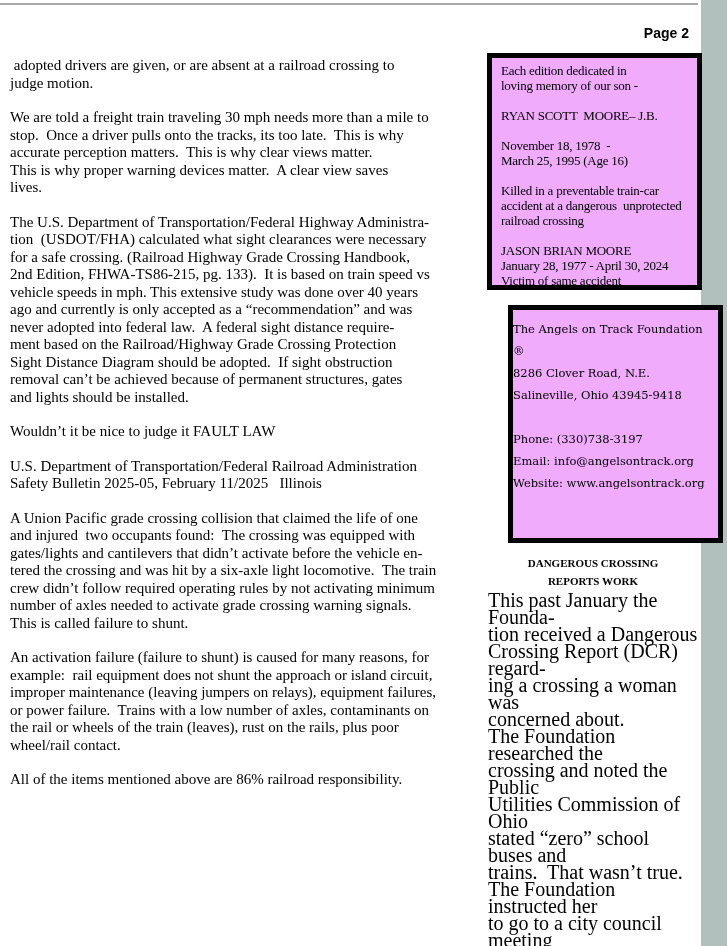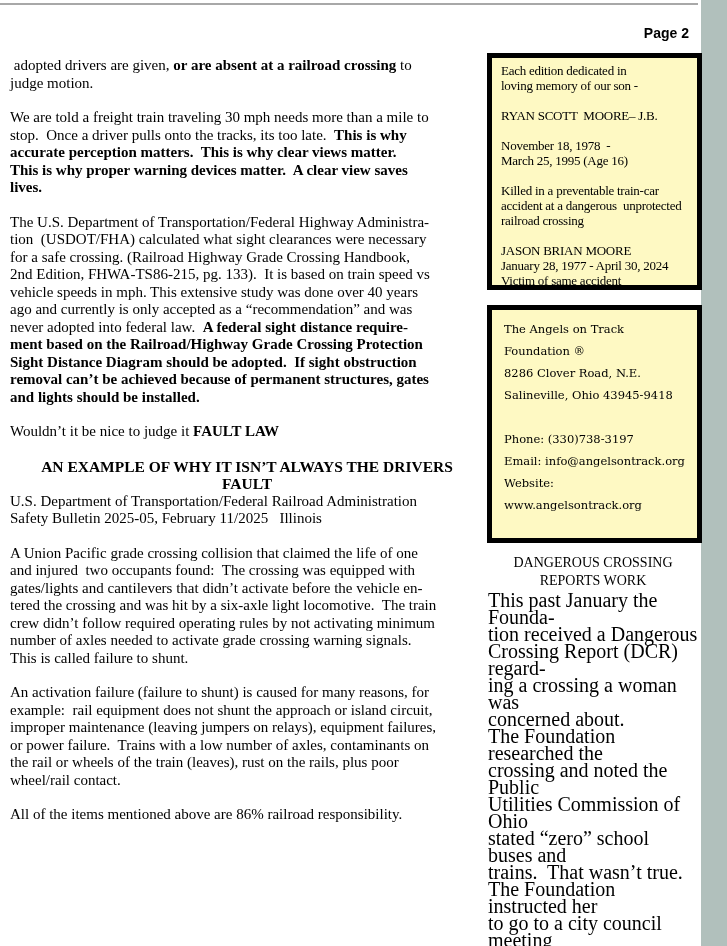--- a/index.html
+++ b/index.html
@@ -1,54 +1,54 @@
 <!DOCTYPE html>
 <html><head>
 <meta charset="utf-8">
 <style>
   html,body{margin:0;padding:0;}
   body{
     width:727px;height:946px;position:relative;background:#ffffff;
     font-family:"Liberation Serif", serif;color:#000;overflow:hidden;
   }
-  .b{font-weight:bold;}
+  .b{font-weight:normal;}
   .pre{white-space:pre-wrap;}
 
   .top-rule{position:absolute;left:0;top:3px;width:698px;height:2px;background:#a8a8a8;}
   .side-strip{position:absolute;left:701px;top:0;width:26px;height:946px;background:#b1c0bc;}
   .page-num{
     position:absolute;top:25px;right:38px;
     font-family:"Liberation Sans", sans-serif;font-weight:bold;font-size:14px;
   }
 
   .main-col{
     position:absolute;left:10px;top:57px;width:474px;
     font-size:15px;line-height:17.5px;
   }
   .para{margin:0 0 17px 0;}
   .article-heading{
     margin:14px 0 0 0;text-align:center;font-weight:bold;font-size:15.5px;line-height:17.5px;
   }
   .article-subheading{margin:0 0 17px 0;}
 
   .side-box{
-    position:absolute;left:487px;width:215px;background:#fef9c3;
+    position:absolute;left:487px;width:215px;background:#f0abfc;
     border:5px solid #000;box-sizing:border-box;overflow:hidden;
   }
   .memorial-box{top:53px;height:237px;padding:5px 4px 0 9px;}
   .memorial-text{font-size:13px;line-height:15px;letter-spacing:-0.25px;white-space:pre-wrap;}
 
-  .contact-box{top:305px;height:238px;padding:8px 6px 0 12px;}
+  .contact-box{top:305px;height:238px;padding:8px 6px 0 0;margin-left:21px;}
   .contact-text{
     font-family:"DejaVu Serif", serif;font-size:11.5px;line-height:22px;white-space:pre-wrap;
   }
 
   .dcr-section{position:absolute;left:488px;top:554px;width:210px;}
   .dcr-title{
-    text-align:center;font-size:14px;line-height:18px;white-space:pre-wrap;margin:0 0 2px 0;
+    text-align:center;font-size:11px;line-height:18px;white-space:pre-wrap;margin:0 0 2px 0;font-weight:bold;
   }
   .dcr-body{font-size:20px;line-height:17px;white-space:pre-wrap;}
 </style>
 </head>
 <body>
 
 <div class="top-rule"></div>
 <div class="side-strip"></div>
 <div class="page-num">Page 2</div>
 
@@ -65,22 +65,20 @@
 for a safe crossing. (Railroad Highway Grade Crossing Handbook,
 2nd Edition, FHWA-TS86-215, pg. 133).  It is based on train speed vs
 vehicle speeds in mph. This extensive study was done over 40 years
 ago and currently is only accepted as a “recommendation” and was
 never adopted into federal law.  </span><span class="b">A federal sight distance require-
 ment based on the Railroad/Highway Grade Crossing Protection
 Sight Distance Diagram should be adopted.  If sight obstruction
 removal can’t be achieved because of permanent structures, gates
 and lights should be installed.</span></div>
   <div class="para pre"><span>Wouldn’t it be nice to judge it </span><span class="b">FAULT LAW</span></div>
-  <div class="article-heading pre">AN EXAMPLE OF WHY IT ISN’T ALWAYS THE DRIVERS
-FAULT</div>
   <div class="article-subheading pre">U.S. Department of Transportation/Federal Railroad Administration
 Safety Bulletin 2025-05, February 11/2025   Illinois</div>
   <div class="para pre"><span>A Union Pacific grade crossing collision that claimed the life of one
 and injured  two occupants found:  The crossing was equipped with
 gates/lights and cantilevers that didn’t activate before the vehicle en-
 tered the crossing and was hit by a six-axle light locomotive.  The train
 crew didn’t follow required operating rules by not activating minimum
 number of axles needed to activate grade crossing warning signals.
 This is called failure to shunt.</span></div>
   <div class="para pre"><span>An activation failure (failure to shunt) is caused for many reasons, for

